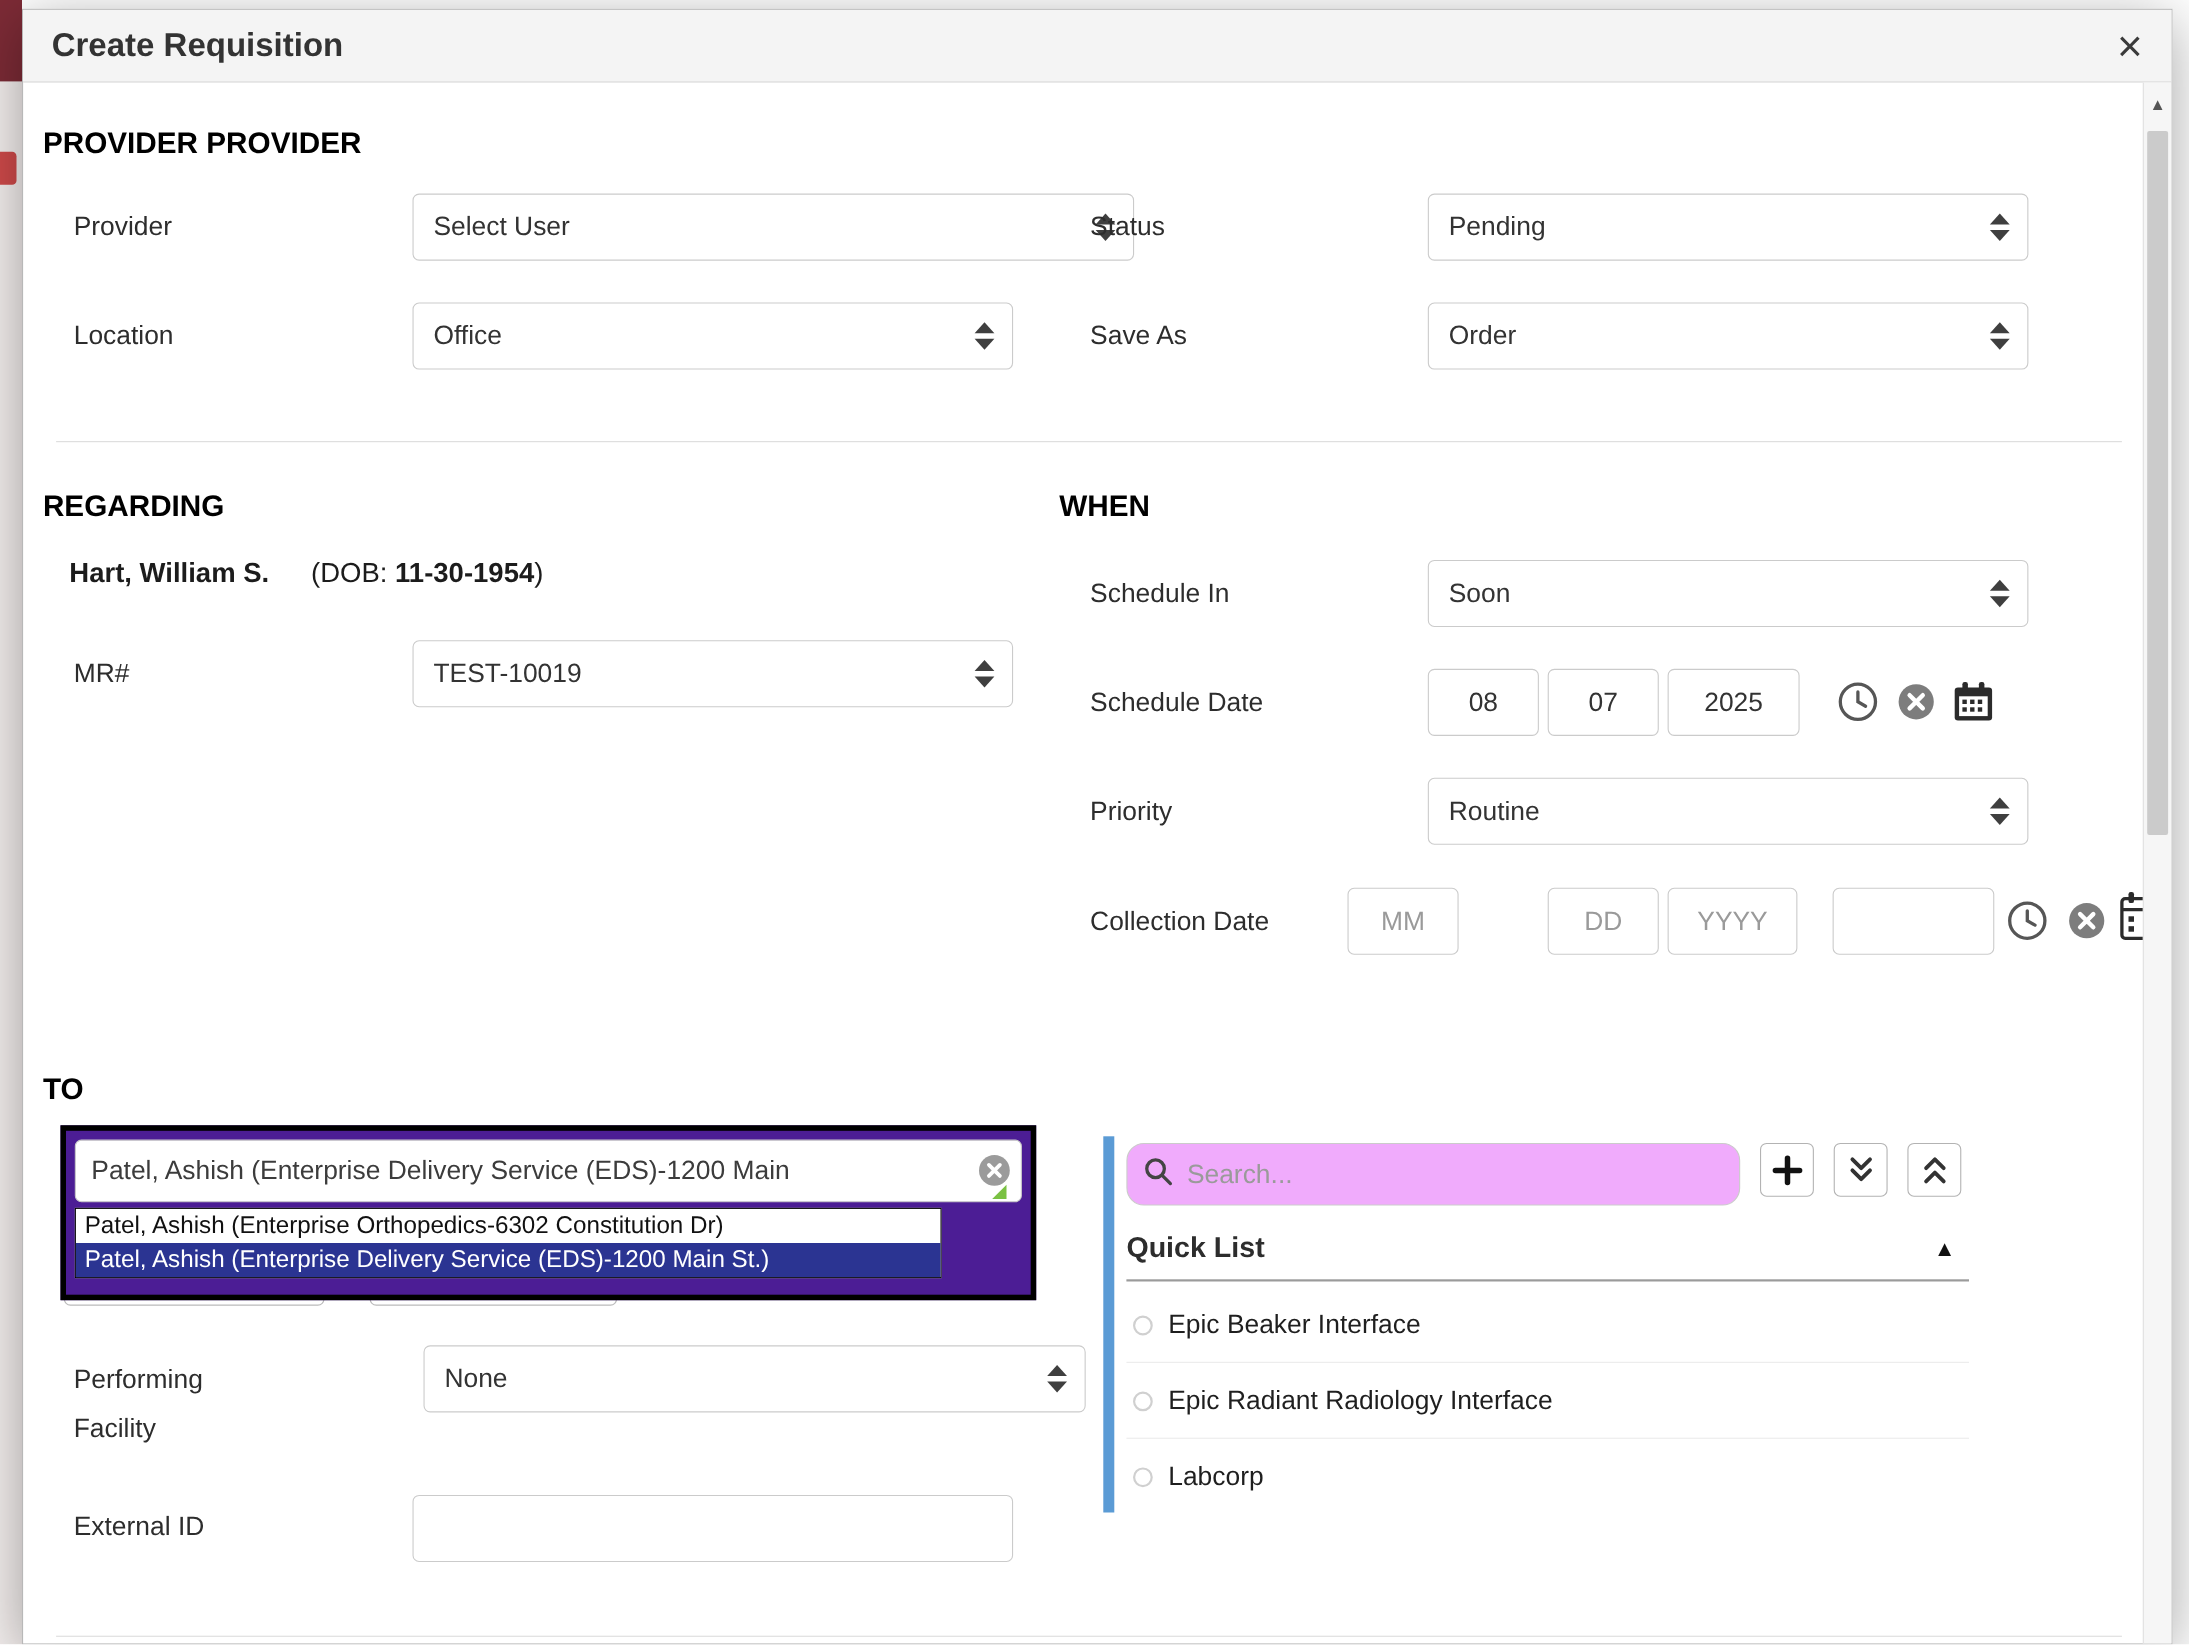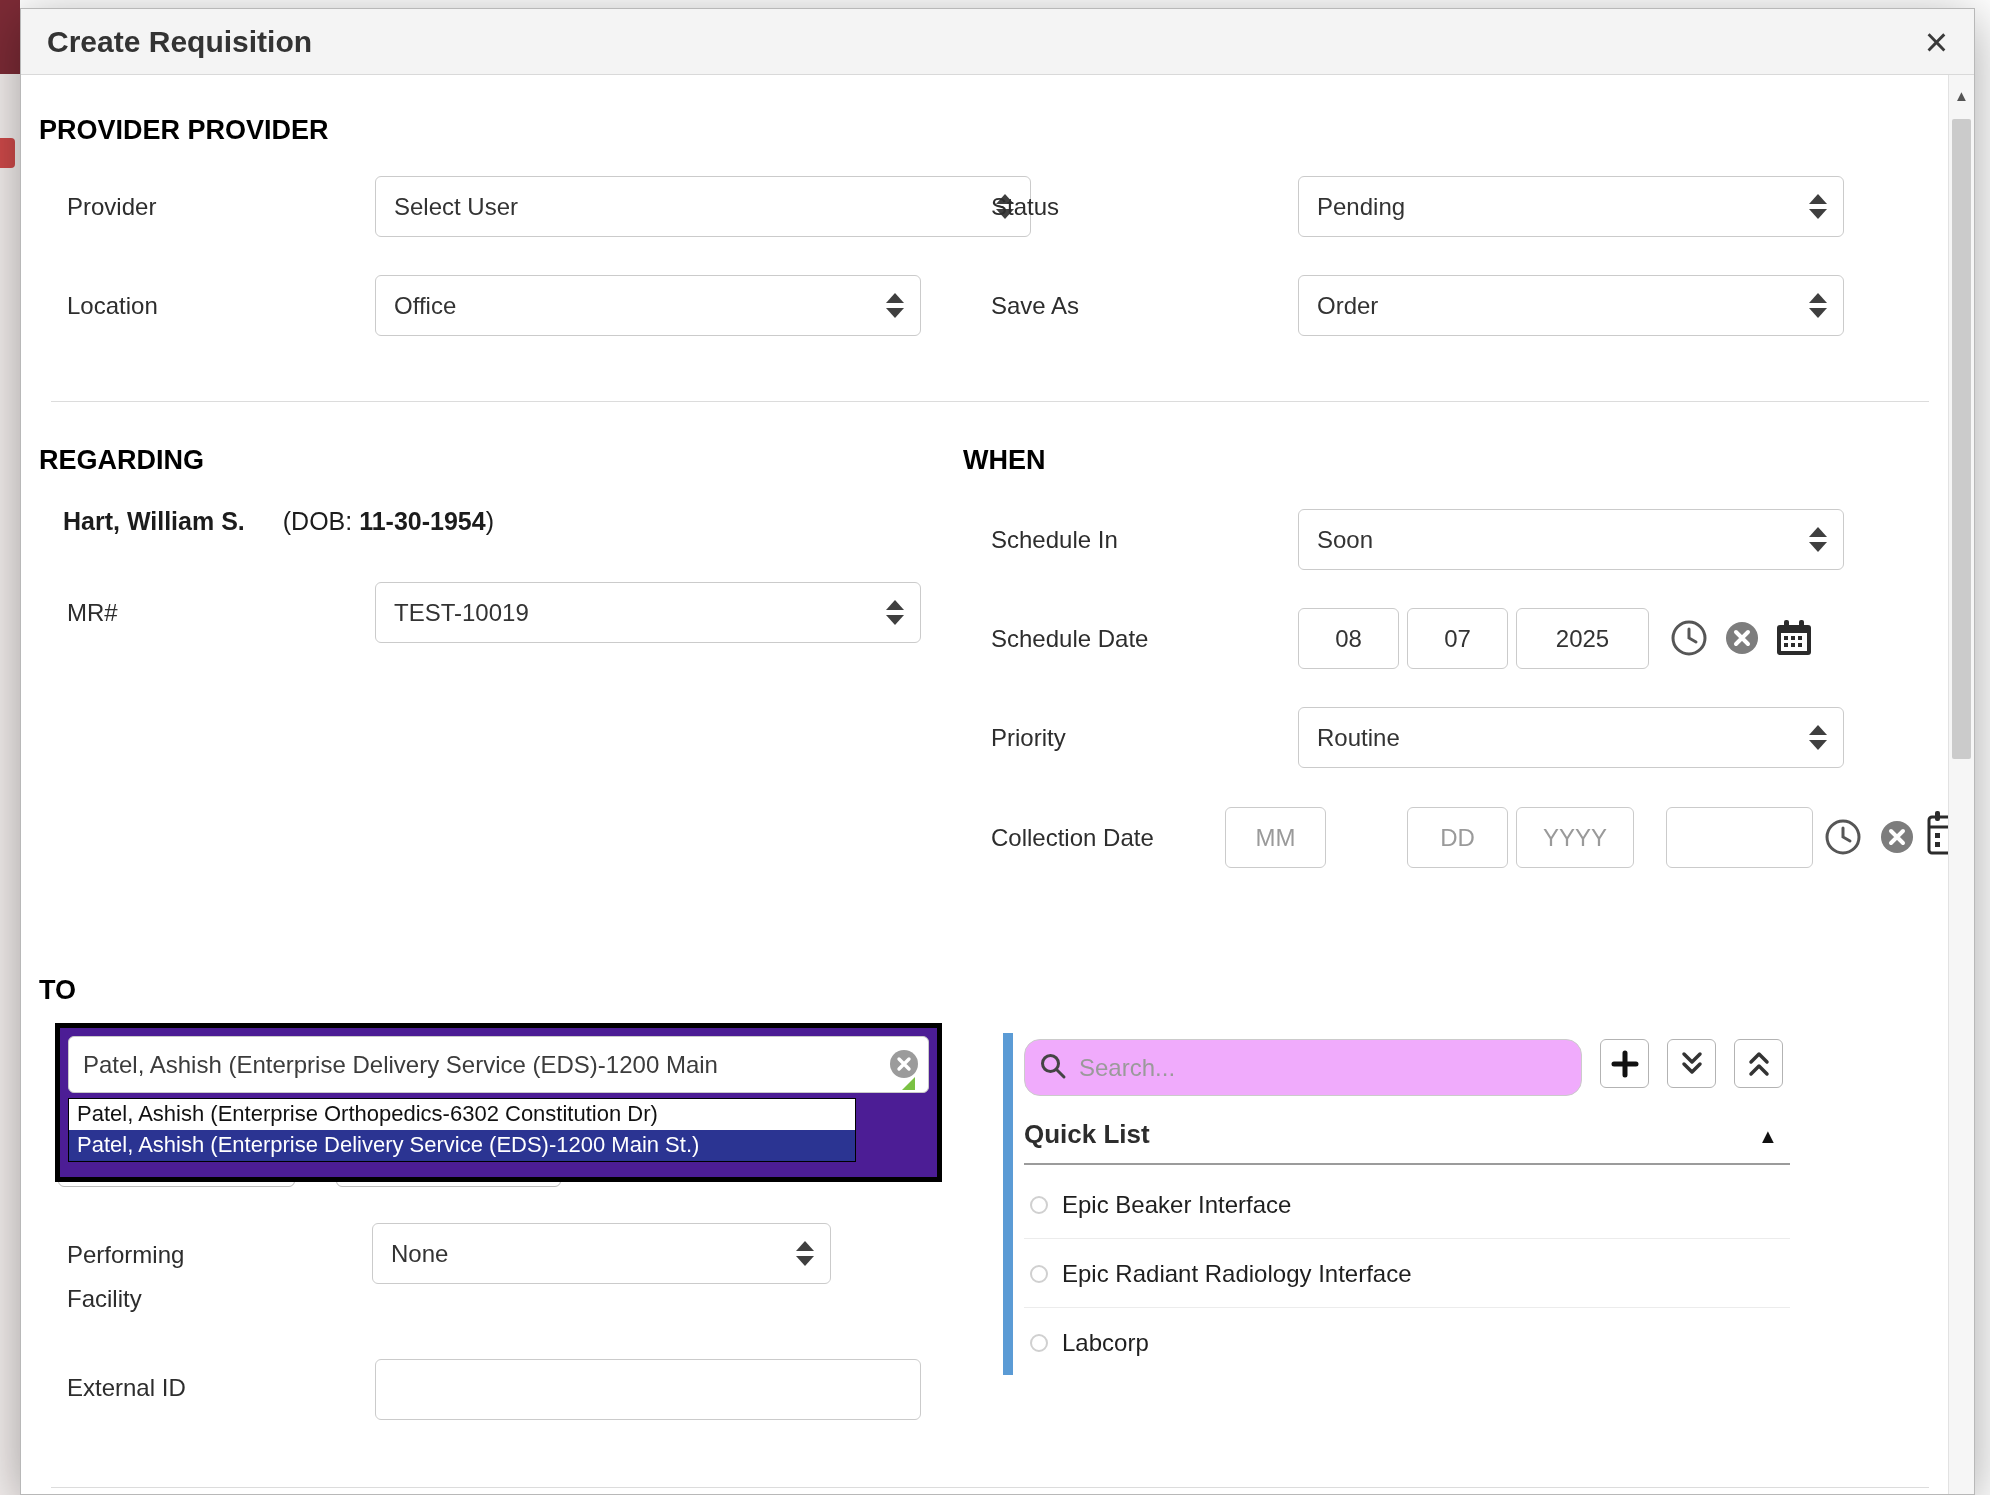--- a/index.html
+++ b/index.html
@@ -145,21 +145,21 @@
       <span>Soon</span>
       <span class="caret">
           <i class="u"></i>
           <i class="d"></i>
         </span>
     </div>
 
     <div class="lbl" style="left:970px;top:616px">Schedule Date</div>
     <input class="inp ctr" style="left: 1277px; top: 599px; width: 101px;" value="08">
     <input class="inp ctr" style="left: 1386px; top: 599px; width: 101px;" value="07">
-    <input class="inp ctr" style="left: 1495px; top: 599px; width: 133px;" value="2025">
+    <input class="inp ctr" style="left: 1495px; top: 599px; width: 120px;" value="2025">
     <div class="icon" style="left:1648px;top:609px">
       <svg width="40" height="40" viewBox="0 0 40 40">
           <circle cx="20" cy="20" r="16" fill="none" stroke="#565656" stroke-width="3"></circle>
           <path d="M20 11v9l7 4" stroke="#565656" stroke-width="3" fill="none" stroke-linecap="round"></path>
         </svg>
     </div>
     <div class="icon" style="left:1703px;top:611px">
       <svg width="36" height="36" viewBox="0 0 36 36">
           <circle cx="18" cy="18" r="16" fill="#7d7d7d"></circle>
           <path d="M12 12l12 12M24 12L12 24" stroke="#fff" stroke-width="4" stroke-linecap="round"></path>
@@ -234,21 +234,21 @@
             </svg>
         </span>
       </div>
       <div class="sugg-list">
         <div class="sugg">Patel, Ashish (Enterprise Orthopedics-6302 Constitution Dr)</div>
         <div class="sugg selected">Patel, Ashish (Enterprise Delivery Service (EDS)-1200 Main St.)</div>
       </div>
     </div>
 
     <div class="lbl" style="left:46px;top:1224px;width:160px;white-space:normal;line-height:44px">Performing Facility</div>
-    <div class="sel" style="left:351px;top:1214px;width:459px">
+    <div class="sel" style="left:364px;top:1214px;width:602px">
       <span>None</span>
       <span class="caret">
           <i class="u"></i>
           <i class="d"></i>
         </span>
     </div>
 
     <div class="lbl" style="left:46px;top:1365px">External ID</div>
     <input class="inp" style="left: 354px; top: 1350px; width: 546px;">
 

